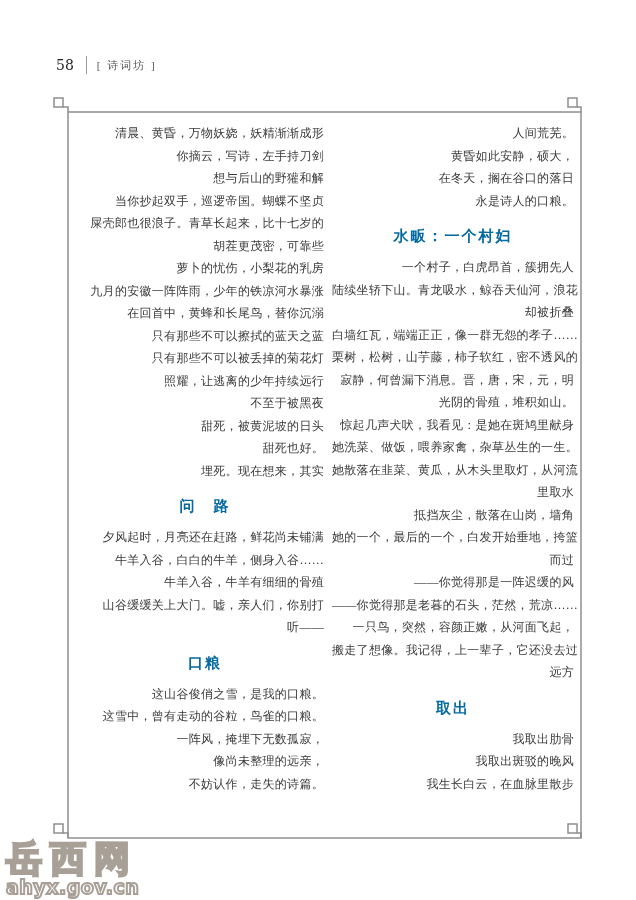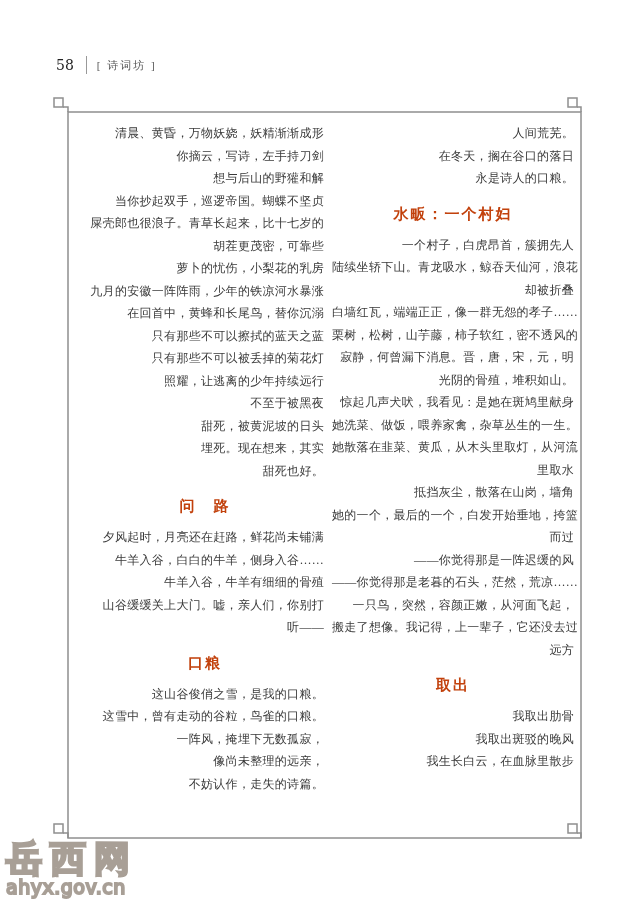--- a/index.html
+++ b/index.html
@@ -30,35 +30,35 @@
   .col{
     position:absolute;top:122px;
     font-size:12px;line-height:22.5px;color:#3a3a3a;
     letter-spacing:0.3px;
   }
   .col-left{left:86px;width:238px;}
   .col-right{left:332px;width:242px;}
   .poem-line{white-space:nowrap;height:22.5px;text-align:right;}
   .poem-title{
     font-family:"Liberation Sans","DejaVu Sans",sans-serif;
-    font-weight:700;font-size:15px;color:#c2410c;
+    font-weight:700;font-size:15px;color:#0369a1;
     text-align:center;letter-spacing:2px;
     margin:13px 0 9px 0;height:22px;line-height:22px;
   }
   
   .watermark{position:absolute;left:6px;top:840px;width:170px;line-height:1;}
   .wm-name{
     font-family:"DejaVu Serif","Liberation Serif",serif;
     font-weight:700;font-size:36px;letter-spacing:8px;
     color:#ffffff;-webkit-text-stroke:2.5px #a89f96;
     text-shadow:0 0 1px #a89f96;
   }
   .wm-url{
     font-family:"DejaVu Sans","Liberation Sans",sans-serif;
-    font-weight:400;font-size:19px;letter-spacing:0.5px;
+    font-weight:700;font-size:19px;letter-spacing:0.5px;
     color:#ffffff;-webkit-text-stroke:2px #a89f96;
     text-shadow:0 0 1px #a89f96;
     margin-top:2px;
   }
 </style>
 </head>
 <body>
 
 <div class="running-head">
   <span class="page-num">58</span>
@@ -93,37 +93,38 @@
     <div class="poem-line">屎壳郎也很浪子。青草长起来，比十七岁的</div>
     <div class="poem-line">胡茬更茂密，可靠些</div>
     <div class="poem-line">萝卜的忧伤，小梨花的乳房</div>
     <div class="poem-line">九月的安徽一阵阵雨，少年的铁凉河水暴涨</div>
     <div class="poem-line">在回首中，黄蜂和长尾鸟，替你沉溺</div>
     <div class="poem-line">只有那些不可以擦拭的蓝天之蓝</div>
     <div class="poem-line">只有那些不可以被丢掉的菊花灯</div>
     <div class="poem-line">照耀，让逃离的少年持续远行</div>
     <div class="poem-line">不至于被黑夜</div>
     <div class="poem-line">甜死，被黄泥坡的日头</div>
+    <div class="poem-line">甜死也好。</div>
     <div class="poem-line">埋死。现在想来，其实</div>
-    <div class="poem-line">甜死也好。</div>
     <div class="poem-title">问　路</div>
     <div class="poem-line">夕风起时，月亮还在赶路，鲜花尚未铺满</div>
     <div class="poem-line">牛羊入谷，白白的牛羊，侧身入谷……</div>
     <div class="poem-line">牛羊入谷，牛羊有细细的骨殖</div>
     <div class="poem-line">山谷缓缓关上大门。嘘，亲人们，你别打</div>
     <div class="poem-line">听——</div>
     <div class="poem-title">口粮</div>
     <div class="poem-line">这山谷俊俏之雪，是我的口粮。</div>
     <div class="poem-line">这雪中，曾有走动的谷粒，鸟雀的口粮。</div>
     <div class="poem-line">一阵风，掩埋下无数孤寂，</div>
     <div class="poem-line">像尚未整理的远亲，</div>
     <div class="poem-line">不妨认作，走失的诗篇。</div>
   </div>
 <div class="col col-right" id="col-right">
     <div class="poem-line">人间荒芜。</div>
+    <div class="poem-line">黄昏如此安静，硕大，</div>
     <div class="poem-line">在冬天，搁在谷口的落日</div>
     <div class="poem-line">永是诗人的口粮。</div>
     <div class="poem-title">水畈：一个村妇</div>
     <div class="poem-line">一个村子，白虎昂首，簇拥先人</div>
     <div class="poem-line">陆续坐轿下山。青龙吸水，鲸吞天仙河，浪花</div>
     <div class="poem-line">却被折叠</div>
     <div class="poem-line">白墙红瓦，端端正正，像一群无怨的孝子……</div>
     <div class="poem-line">栗树，松树，山芋藤，柿子软红，密不透风的</div>
     <div class="poem-line">寂静，何曾漏下消息。晋，唐，宋，元，明</div>
     <div class="poem-line">光阴的骨殖，堆积如山。</div>

